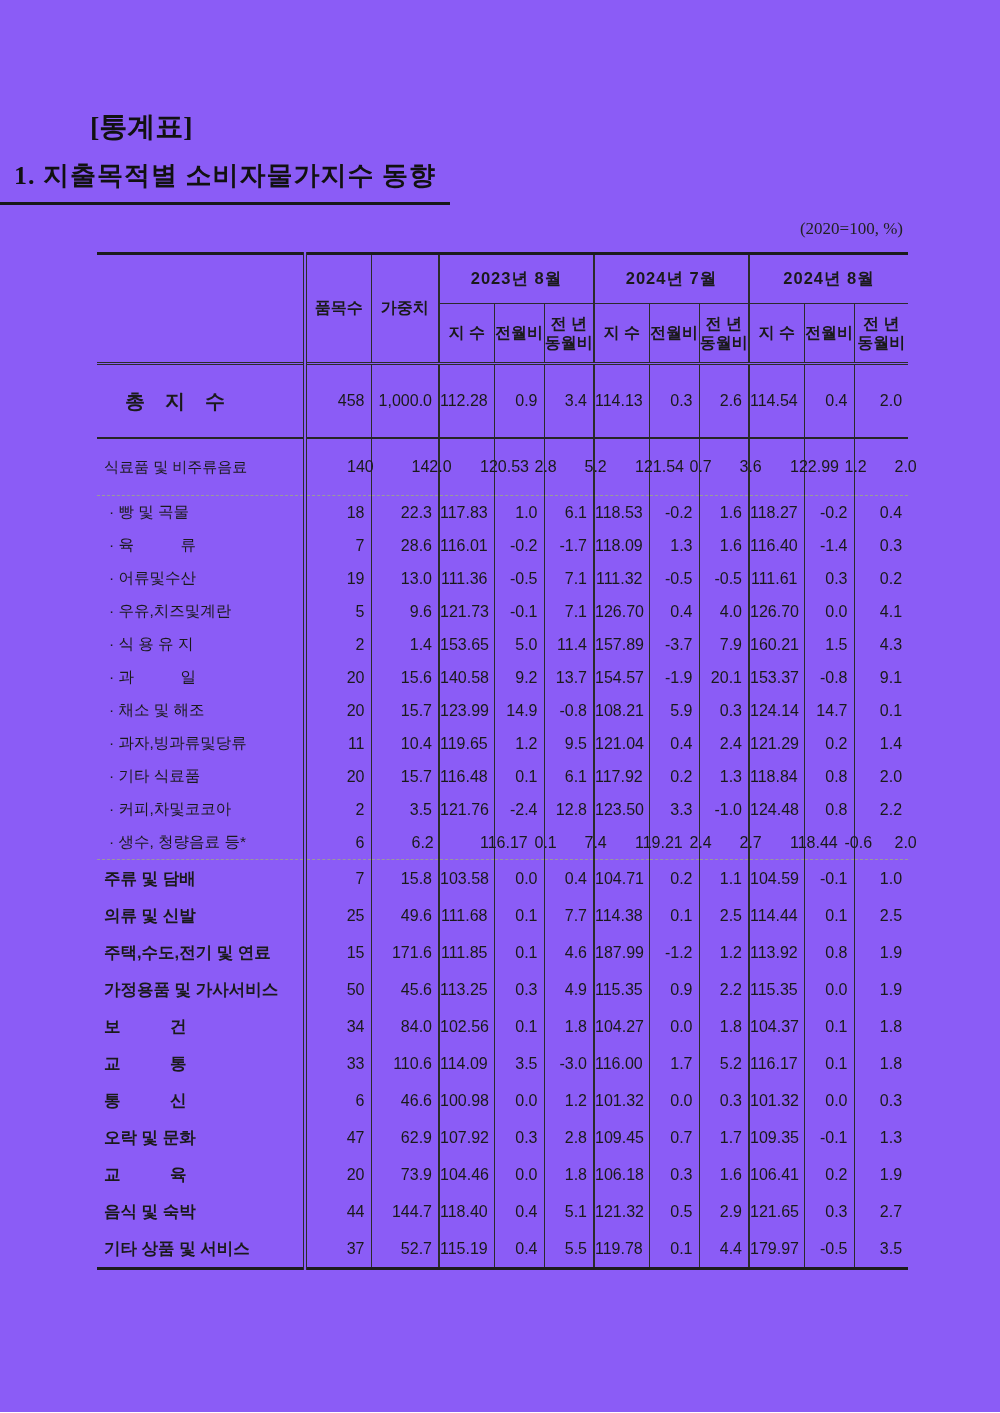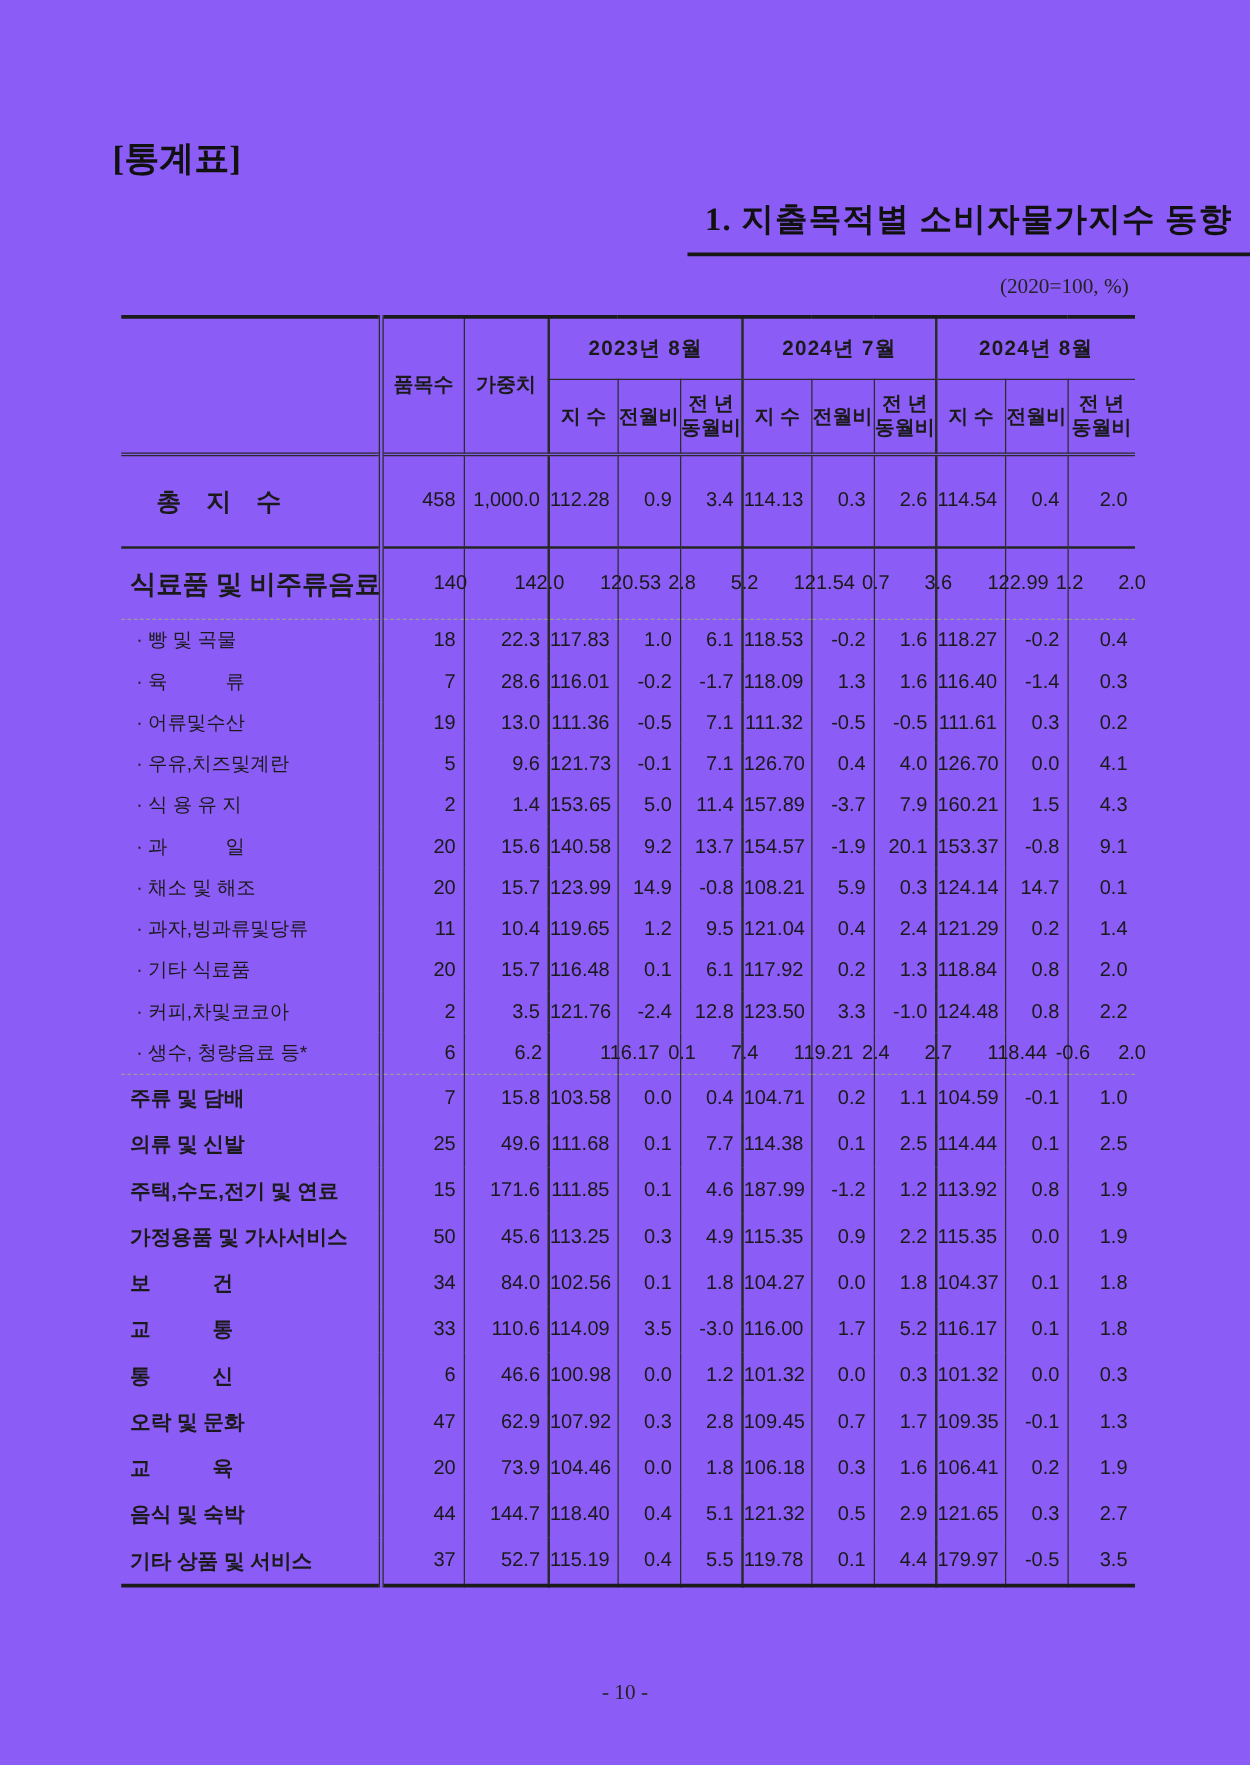--- a/index.html
+++ b/index.html
@@ -4,21 +4,21 @@
 <style>
   html,body{margin:0;padding:0;background:#ffffff;}
   .page{
     position:relative;width:1000px;height:1412px;background:#8b5cf6;
     font-family:"Liberation Sans",sans-serif;color:#1a1a1a;overflow:hidden;
   }
   .kicker{
     position:absolute;left:90px;top:108px;
     font-family:"Liberation Serif",serif;font-size:28px;font-weight:bold;color:#111;
   }
-  .title-row{position:absolute;left:0;top:158px;width:1000px;text-align:right;}
+  .title-row{position:absolute;left:0;top:158px;width:1000px;text-align:left;}
   .title{
     display:inline-block;font-family:"Liberation Serif",serif;font-size:26px;font-weight:bold;color:#111;
     border-bottom:3px solid #181818;padding:0 14px 9px 14px;letter-spacing:1px;
   }
   .unit-note{
     position:absolute;right:97px;top:219px;
     font-family:"Liberation Serif",serif;font-size:17px;color:#222;
   }
   .table-wrap{position:absolute;left:97px;top:252px;width:806px;}
   table.cpi{
@@ -35,21 +35,21 @@
   .itemsc{border-right:1px solid #2b2b2b;}
   .weightc{border-right:2px solid #2b2b2b;}
   .thin{border-right:1px solid #2b2b2b;}
   .gsep{border-right:2px solid #2b2b2b;}
   .glast{border-right:none;}
   tbody td{font-size:16px;color:#1a1a1a;}
   tbody td.num{text-align:right;padding-right:6px;white-space:pre;}
   tr.r-total td{height:72px;border-bottom:2px solid #262626;}
   tr.r-total .cat{font-weight:bold;font-size:20px;padding-left:28px;}
   tr.r-major1 td{height:56px;}
-  tr.r-major1 .cat{font-weight:bold;font-size:21px;padding-left:7px;}
+  tr.r-major1 .cat{font-weight:normal;font-size:15px;padding-left:7px;}
   tr.r-sub td{height:33px;}
   tr.r-sub .cat{font-size:15.5px;padding-left:12px;}
   tr.r-major td{height:37px;}
   tr.r-major .cat{font-weight:bold;font-size:16.5px;padding-left:7px;}
   tr.sep-dashed td{border-bottom:1px dashed #9a9a9a;padding-left:40px;}
   .footnote{
     position:absolute;left:97px;top:1283px;
     font-family:"Liberation Serif",serif;font-size:17px;color:#222;letter-spacing:0.5px;
   }
   .pageno{
@@ -451,15 +451,14 @@
             <td class="num gsep">4.4</td>
             <td class="num thin">179.97</td>
             <td class="num thin">-0.5</td>
             <td class="num glast">3.5</td>
           </tr>
         </tbody>
     </table>
   </div>
 
 
-  <div class="pageno">- 10 -</div>
 
 </div>
 
 </body></html>

